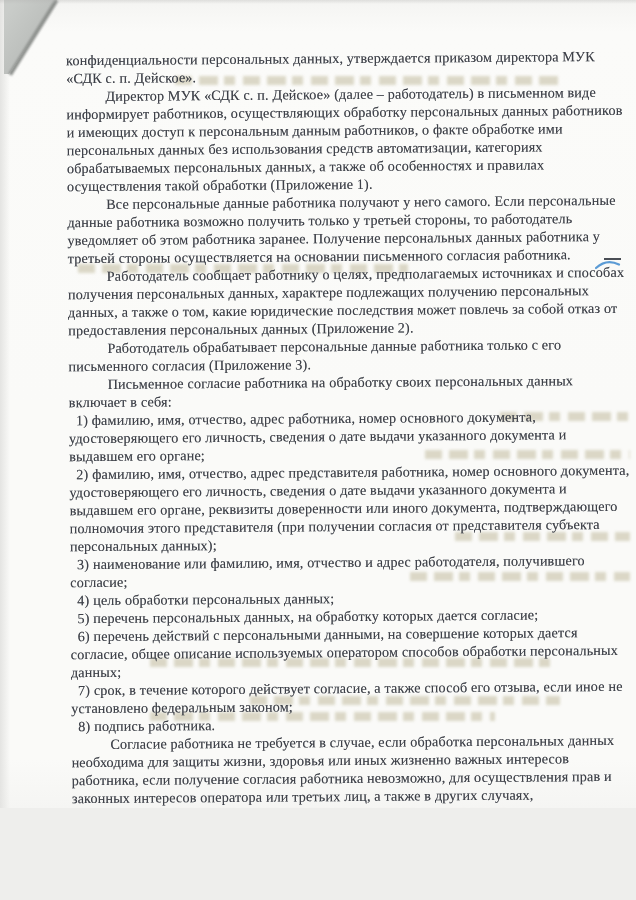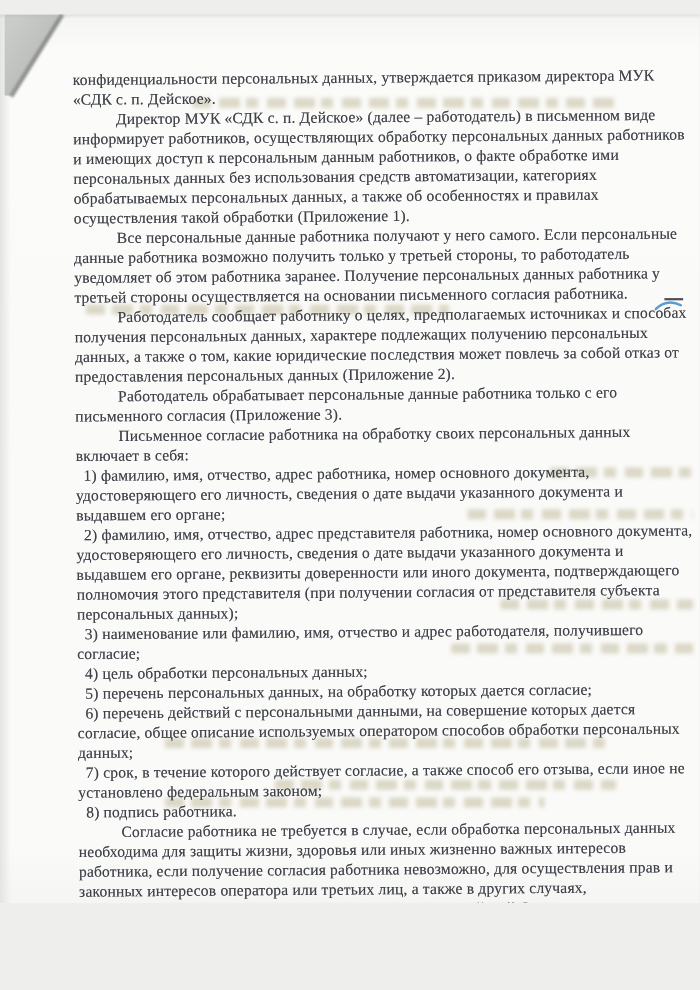--- a/index.html
+++ b/index.html
@@ -7,21 +7,20 @@
     width: 636px; height: 900px;
     overflow: hidden;
     background: #eeeeec;
     font-family: "Liberation Serif", "DejaVu Serif", serif;
   }
   .sheet {
     position: absolute; inset: 0;
     width: 636px; height: 808px;
     background: linear-gradient(180deg, #f4f4f2 0%, #fbfbf9 4%, #fafaf8 50%, #fafaf8 94%, #f5f5f3 100%);
     overflow: hidden;
-    margin-top: 13px;
   }
   
   .sheet::before {
     content: ""; position: absolute; top: 0; left: 0; bottom: 0; width: 10px;
     background: linear-gradient(90deg, #e4e4e2, rgba(250,250,248,0));
     pointer-events: none;
   }
   .sheet::after {
     content: ""; position: absolute; top: 0; left: 0; right: 0; height: 4px;
     background: linear-gradient(180deg, rgba(180,180,178,.35), rgba(250,250,248,0));

